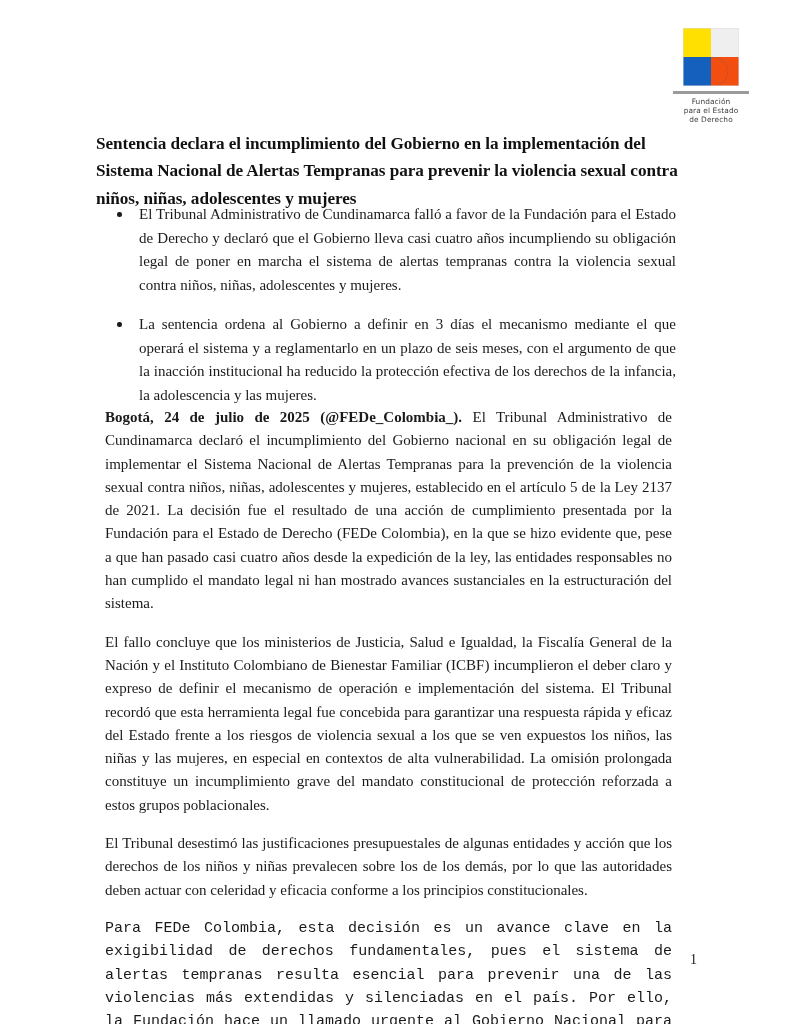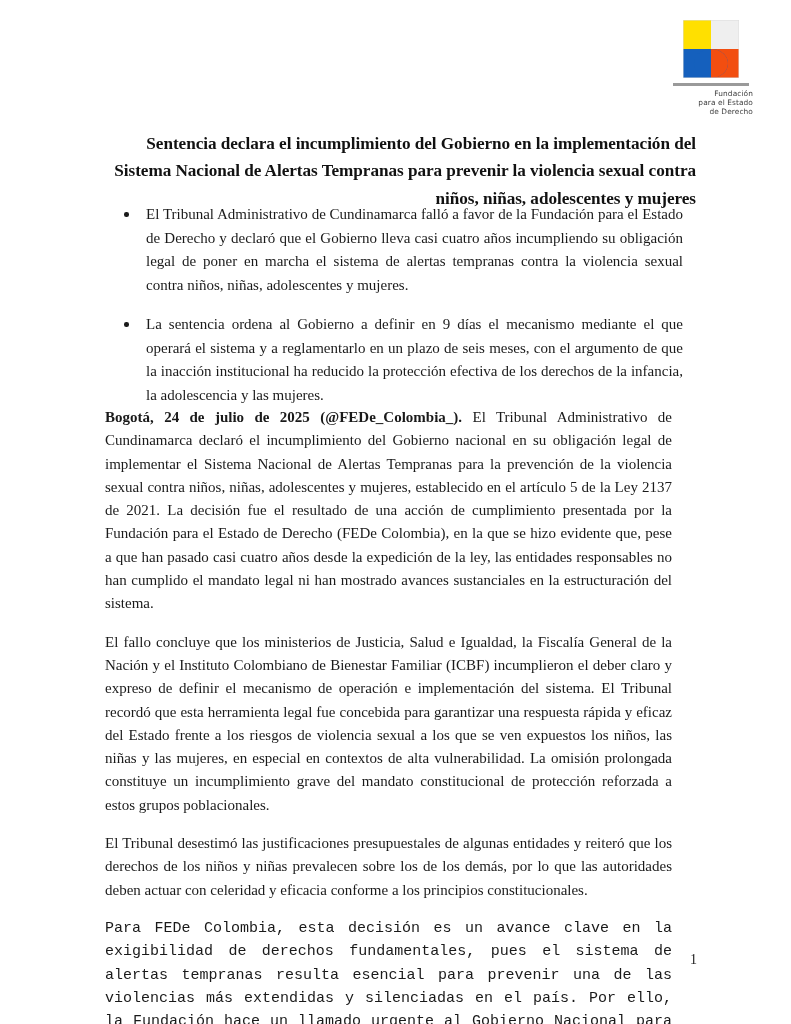--- a/index.html
+++ b/index.html
@@ -21,24 +21,24 @@
     position: relative;
     width: 791px;
     height: 1024px;
     background: #ffffff;
     box-sizing: border-box;
   }
 
   
   .logo-block {
     position: absolute;
-    top: 20px;
+    top: 28px;
     right: 38px;
     width: 84px;
-    text-align: right;
+    text-align: center;
   }
   .logo-mark {
     width: 56px;
     height: 58px;
     margin: 0 auto;
     position: relative;
     display: block;
   }
   .logo-rule {
     width: 76px;
@@ -54,32 +54,32 @@
     letter-spacing: 0.1px;
     white-space: pre-line;
   }
 
   
   .doc-title {
     position: absolute;
     left: 96px;
     top: 118px;
     width: 600px;
-    text-align: right;
+    text-align: left;
     font-weight: bold;
     font-size: 17.2px;
     line-height: 27.5px;
     color: #111111;
     letter-spacing: -0.05px;
   }
 
   
   .bullets {
     position: absolute;
-    left: 120px;
+    left: 113px;
     top: 203px;
     width: 563px;
     margin: 0;
     padding: 0;
     list-style: none;
   }
   .bullet-item {
     position: relative;
     padding-left: 26px;
     margin-bottom: 16px;
@@ -152,26 +152,26 @@
 
   <h1 class="doc-title">Sentencia declara el incumplimiento del Gobierno en la implementación del Sistema Nacional de Alertas Tempranas para prevenir la violencia sexual contra niños, niñas, adolescentes y mujeres</h1>
 
   <ul class="bullets">
     <li class="bullet-item">
       <span class="bullet-dot"></span>
       <span>El Tribunal Administrativo de Cundinamarca falló a favor de la Fundación para el Estado de Derecho y declaró que el Gobierno lleva casi cuatro años incumpliendo su obligación legal de poner en marcha el sistema de alertas tempranas contra la violencia sexual contra niños, niñas, adolescentes y mujeres.</span>
     </li>
     <li class="bullet-item">
       <span class="bullet-dot"></span>
-      <span>La sentencia ordena al Gobierno a definir en 9 días el mecanismo mediante el que operará el sistema y a reglamentarlo en un plazo de seis meses, con el argumento de que la inacción institucional ha reducido la protección efectiva de los derechos de la infancia, la adolescencia y las mujeres.</span>
+      <span>La sentencia ordena al Gobierno a definir en 3 días el mecanismo mediante el que operará el sistema y a reglamentarlo en un plazo de seis meses, con el argumento de que la inacción institucional ha reducido la protección efectiva de los derechos de la infancia, la adolescencia y las mujeres.</span>
     </li>
   </ul>
 
   <div class="body-copy">
     <p class="para"><span class="lead">Bogotá, 24 de julio de 2025 (@FEDe_Colombia_).</span><span> El Tribunal Administrativo de Cundinamarca declaró el incumplimiento del Gobierno nacional en su obligación legal de implementar el Sistema Nacional de Alertas Tempranas para la prevención de la violencia sexual contra niños, niñas, adolescentes y mujeres, establecido en el artículo 5 de la Ley 2137 de 2021. La decisión fue el resultado de una acción de cumplimiento presentada por la Fundación para el Estado de Derecho (FEDe Colombia), en la que se hizo evidente que, pese a que han pasado casi cuatro años desde la expedición de la ley, las entidades responsables no han cumplido el mandato legal ni han mostrado avances sustanciales en la estructuración del sistema.</span></p>
     <p class="para">El fallo concluye que los ministerios de Justicia, Salud e Igualdad, la Fiscalía General de la Nación y el Instituto Colombiano de Bienestar Familiar (ICBF) incumplieron el deber claro y expreso de definir el mecanismo de operación e implementación del sistema. El Tribunal recordó que esta herramienta legal fue concebida para garantizar una respuesta rápida y eficaz del Estado frente a los riesgos de violencia sexual a los que se ven expuestos los niños, las niñas y las mujeres, en especial en contextos de alta vulnerabilidad. La omisión prolongada constituye un incumplimiento grave del mandato constitucional de protección reforzada a estos grupos poblacionales.</p>
-    <p class="para">El Tribunal desestimó las justificaciones presupuestales de algunas entidades y reiteró que los derechos de los niños y niñas prevalecen sobre los de los demás, por lo que las autoridades deben actuar con celeridad y eficacia conforme a los principios constitucionales.</p>
+    <p class="para">El Tribunal desestimó las justificaciones presupuestales de algunas entidades y acción que los derechos de los niños y niñas prevalecen sobre los de los demás, por lo que las autoridades deben actuar con celeridad y eficacia conforme a los principios constitucionales.</p>
     <p class="para">Para FEDe Colombia, esta decisión es un avance clave en la exigibilidad de derechos fundamentales, pues el sistema de alertas tempranas resulta esencial para prevenir una de las violencias más extendidas y silenciadas en el país. Por ello, la Fundación hace un llamado urgente al Gobierno Nacional para que acate la sentencia y adopte de inmediato las medidas necesarias para su implementación.</p>
   </div>
 
   <div class="page-number">1</div>
 
 </div>
 
 </body></html>

